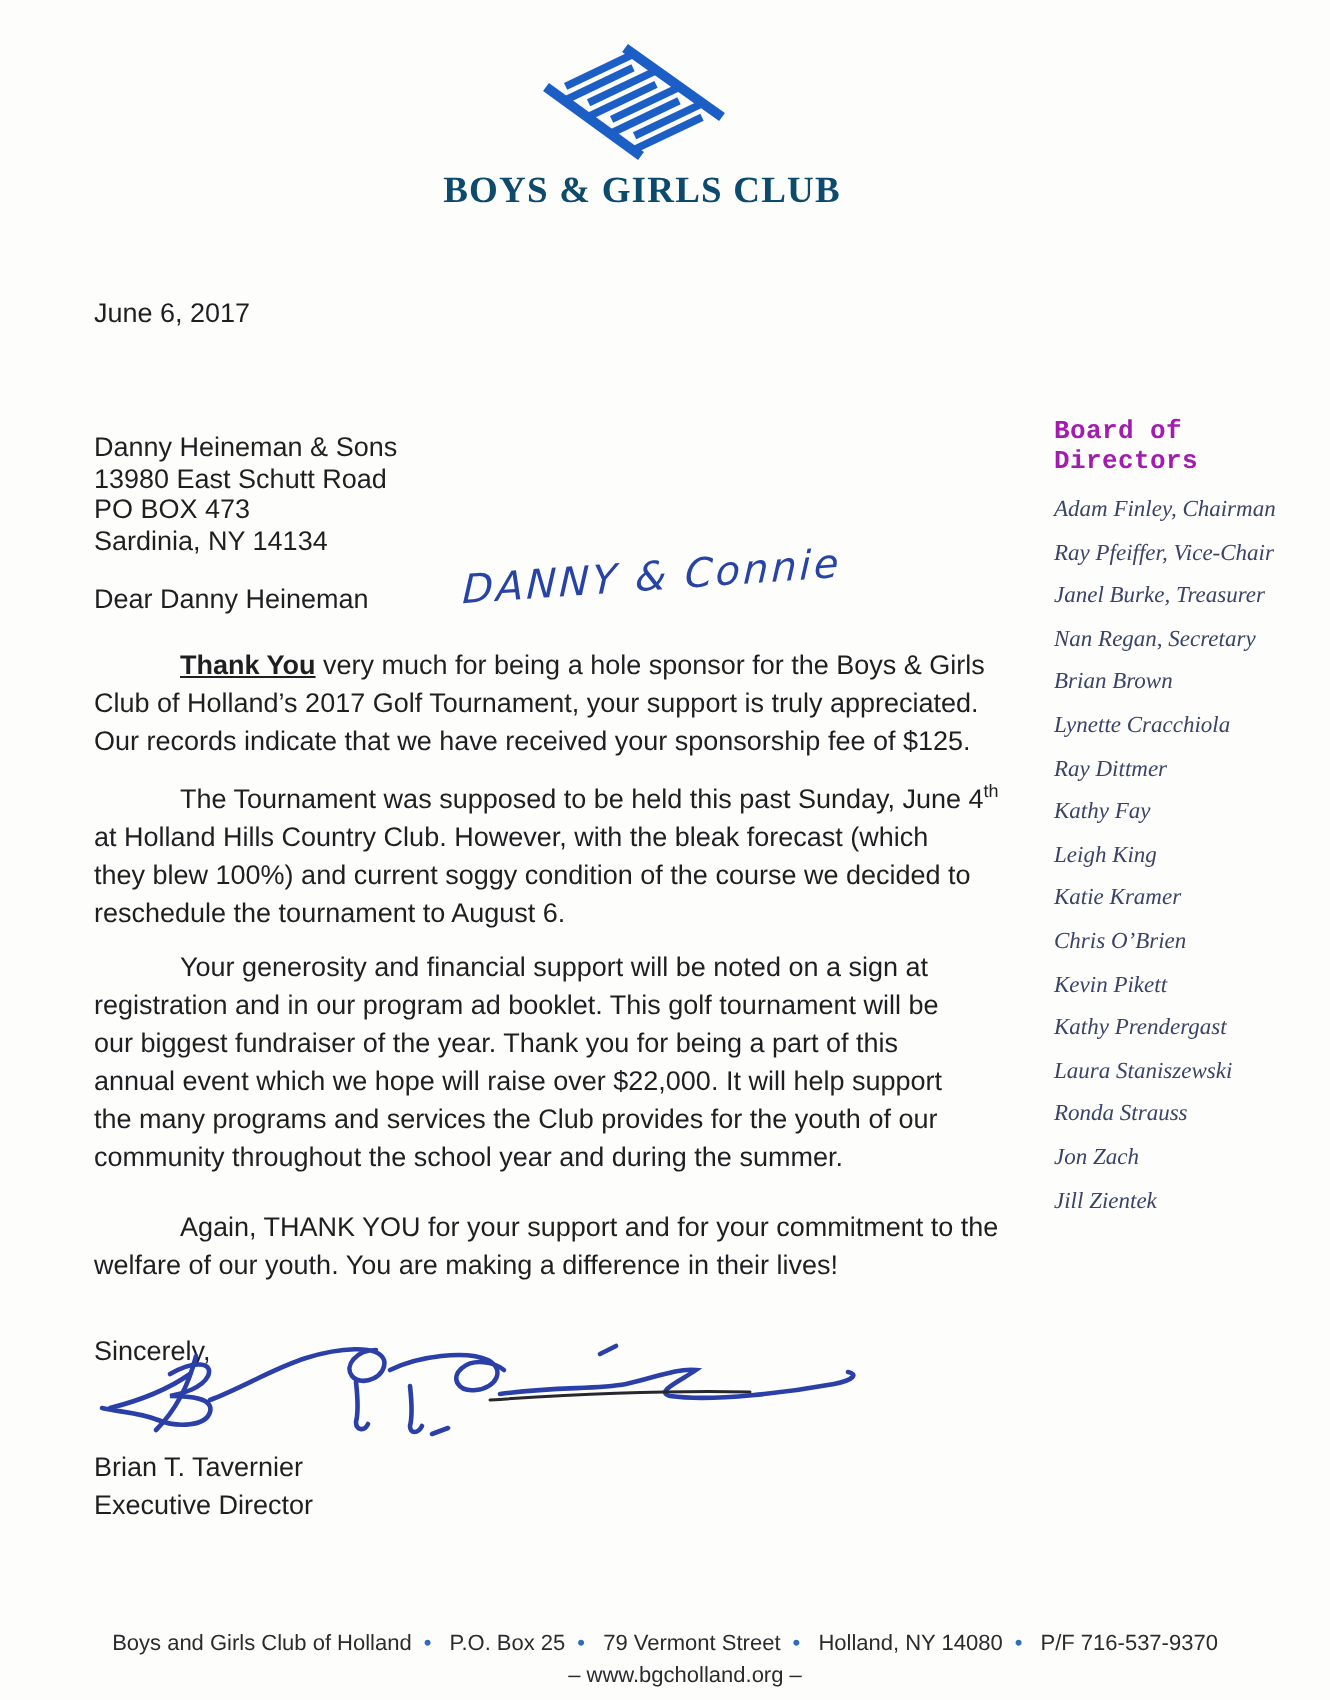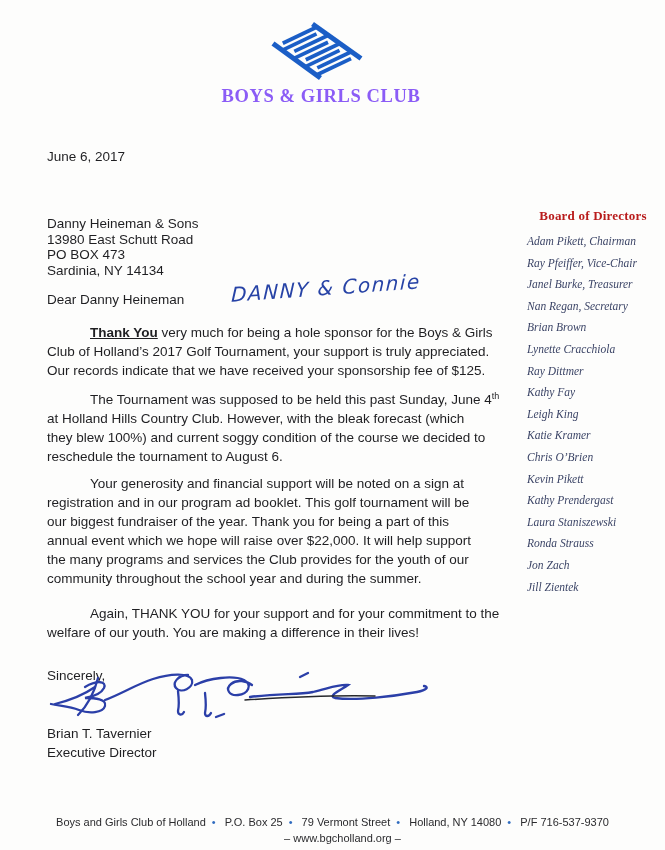--- a/index.html
+++ b/index.html
@@ -3,21 +3,21 @@
 <meta charset="utf-8">
 <style>
   html,body{margin:0;padding:0;background:#e9e9e9;}
   .page{position:relative;width:665px;height:850px;margin:0 auto;background:#fdfdfc;
         font-family:"Liberation Sans",sans-serif;color:#1f1f22;overflow:hidden;}
 
   
   .logo-svg{position:absolute;left:267px;top:20px;}
   .org-name{position:absolute;left:0;top:86px;width:642px;text-align:center;
             font-family:"Liberation Serif",serif;font-weight:bold;font-size:18.5px;
-            letter-spacing:.6px;color:#8b5cf6;}
+            letter-spacing:.6px;color:#0c4a6e;}
   .org-sub{position:absolute;left:0;top:108px;width:642px;text-align:center;
            font-size:12px;letter-spacing:3px;color:#26262a;}
 
   
   .date{position:absolute;left:47px;top:149px;font-size:13.5px;}
   .address{position:absolute;left:47px;top:216px;font-size:13.5px;line-height:15.5px;white-space:pre-line;}
   .salutation{position:absolute;left:47px;top:292px;font-size:13.5px;}
   .annotation{position:absolute;left:231px;top:276px;font-size:20px;font-style:italic;
               color:#2743a6;font-family:"DejaVu Sans",sans-serif;letter-spacing:1.5px;
               transform:rotate(-4deg) skewX(-6deg);white-space:nowrap;}
@@ -26,22 +26,22 @@
   .para:nth-child(2){margin-bottom:8px;}
   .para:nth-child(3){margin-bottom:16px;}
   .seg-bold-underline{font-weight:bold;text-decoration:underline;}
   .seg-sup{vertical-align:super;font-size:9px;line-height:0;}
   .closing{position:absolute;left:47px;top:668px;font-size:13.5px;}
   .signature-svg{position:absolute;left:45px;top:660px;}
   .signer{position:absolute;left:47px;top:724px;font-size:13.5px;line-height:19px;white-space:pre-line;}
 
   
   .board{position:absolute;left:527px;top:208px;width:132px;}
-  .board-heading{font-family:Liberation Serif, serif;font-weight:bold;font-size:13px;
-                 color:#b91c1c;margin-bottom:11px;letter-spacing:.2px;text-align:center;}
+  .board-heading{font-family:Liberation Mono, monospace;font-weight:bold;font-size:13px;
+                 color:#a21caf;margin-bottom:11px;letter-spacing:.2px;}
   .board-member{font-family:"Liberation Serif",serif;font-style:italic;font-size:11.5px;
                 color:#3b4466;height:21.6px;}
 
   
   .footer{position:absolute;left:0;top:816px;width:665px;text-align:center;
           font-size:11px;color:#2b2b2e;}
   .footer .bullet{color:#2f6bbf;margin:0 6px;font-size:11px;}
   .footer-line span.bullet:last-child{display:none;}
   .footer-tagline{margin-top:4px;padding-left:20px;}
 </style>
@@ -115,21 +115,21 @@
     <path d="M200 40 C245 37, 290 35, 330 36" fill="none" stroke="#26282c" stroke-width="1.5" stroke-linecap="round"></path>
   </svg>
 
   <div class="signer">Brian T. Tavernier
 Executive Director</div>
 
   <div class="board">
     <div class="board-heading">Board of Directors</div>
     <div class="board-list">
 
-        <div class="board-member">Adam Pikett, Chairman</div>
+        <div class="board-member">Adam Finley, Chairman</div>
 
         <div class="board-member">Ray Pfeiffer, Vice-Chair</div>
 
         <div class="board-member">Janel Burke, Treasurer</div>
 
         <div class="board-member">Nan Regan, Secretary</div>
 
         <div class="board-member">Brian Brown</div>
 
 

